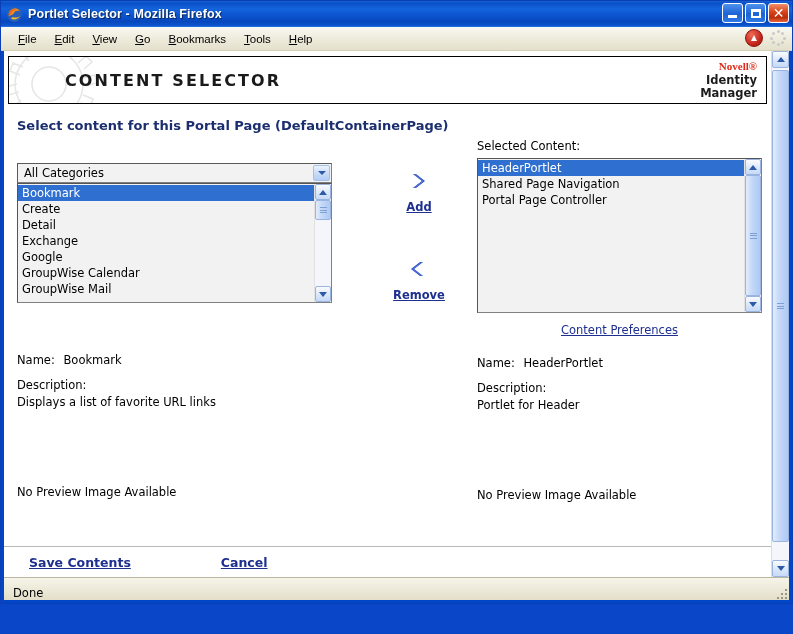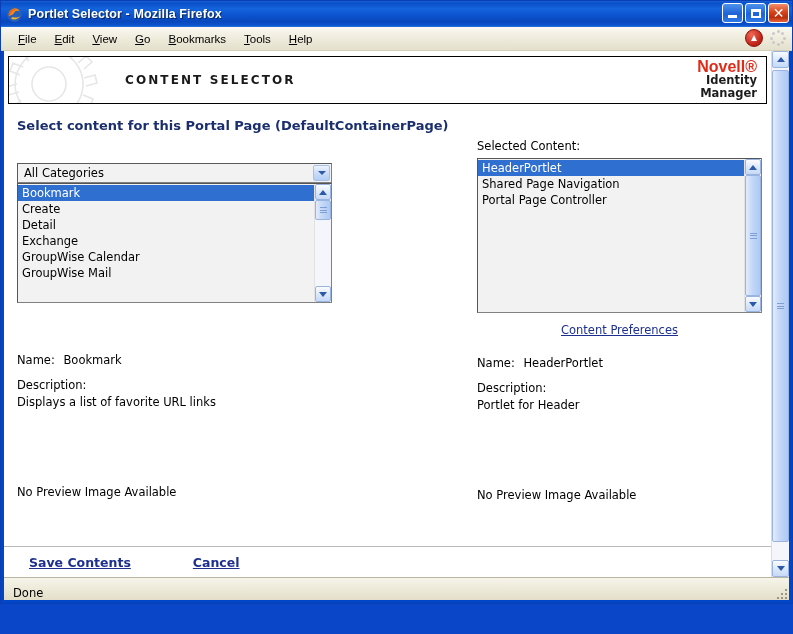--- a/index.html
+++ b/index.html
@@ -110,29 +110,29 @@
   .hdr{
     margin:5px 4px 0 4px;
     height:46px;flex:0 0 46px;
     border:1px solid #000;
     background:#ffffff;
     display:flex;align-items:center;
     position:relative;overflow:hidden;
   }
   .gearmark{position:absolute;left:-8px;top:-20px;width:118px;height:95px;opacity:.55;}
   .hdr-title{
-    margin-left:116px;
-    font-size:12px;letter-spacing:2.1px;color:#1a1a1a;
+    margin-left:56px;
+    font-size:16px;letter-spacing:2.1px;color:#1a1a1a;
     font-family:"DejaVu Sans",sans-serif;font-weight:600;
     position:relative;z-index:2;
   }
   .brand{
     position:absolute;right:9px;top:3px;text-align:right;line-height:13.5px;
   }
-  .brand .nv{color:#e02b19;font-size:16px;font-weight:bold;font-family:Liberation Sans, sans-serif;}
+  .brand .nv{color:#e02b19;font-size:11px;font-weight:bold;font-family:Liberation Serif, serif;}
   .brand .im{color:#1c1c1c;font-size:11.5px;font-weight:bold;font-family:"DejaVu Sans",sans-serif;}
 
   .pagetitle{
     margin:14px 0 0 13px;
     font-size:13px;font-weight:bold;color:#1b2e6e;
     font-family:"DejaVu Sans",sans-serif;
   }
 
   .body-area{flex:1 1 auto;position:relative;}
 
@@ -191,21 +191,21 @@
 
   
   .detail{position:absolute;font-size:11.5px;font-family:"DejaVu Sans",sans-serif;color:#000;}
   .detail .r{margin-bottom:11px;}
   .detail .r.tight{margin-bottom:0;}
   .noprev{position:absolute;font-size:11.5px;font-family:"DejaVu Sans",sans-serif;color:#000;}
 
   .bottom-links{
     position:absolute;left:0;right:0;bottom:0;height:30px;
     border-top:1px solid #b9b9b9;
-    display:flex;align-items:center;
+    display:flex;align-items:center;gap:28px;
   }
   .bottom-links .linkish{font-size:12.5px;}
   .bl1{margin-left:25px;}
   .bl2{margin-left:62px;}
 
   
   .statusbar{
     height:22px;flex:0 0 22px;
     background:linear-gradient(180deg,#f6f4e9,#ece9d8 55%,#e2dec9);
     border-top:1px solid #b9b5a0;
@@ -306,20 +306,21 @@
             <span class="val">All Categories</span>
             <span class="sel-arrow"></span>
           </div>
 
           <div class="listbox" style="height:120px;">
             <div class="lb-items">
               <div class="lb-item sel">Bookmark</div>
               <div class="lb-item">Create</div>
               <div class="lb-item">Detail</div>
               <div class="lb-item">Exchange</div>
+              <div class="lb-item">Google</div>
               <div class="lb-item">GroupWise Calendar</div>
               <div class="lb-item">GroupWise Mail</div>
             </div>
             <div class="lb-scroll">
               <div class="sb-btn">
                   <span class="sb-arrow up"></span>
                 </div>
               <div class="sb-track">
                 <div class="sb-thumb" style="top:0px;height:20px;">
                   <span class="grip">
@@ -339,20 +340,36 @@
             <div class="r">
               <span>Name:</span>
               <span style="margin-left:5px">Bookmark</span>
             </div>
             <div class="r tight">Description:</div>
             <div class="r" style="margin-top:3px">Displays a list of favorite URL links</div>
           </div>
           <div class="noprev" style="left:0;top:322px;">No Preview Image Available</div>
         </div>
 
+        <div class="mid">
+          <div class="grp">
+            <svg class="chev" width="24" height="24" viewBox="0 0 24 24">
+              <path d="M6 5 L15 12 L6 19 L9 19 L18 12 L9 5 Z" fill="#2a4bbf"></path>
+              <path d="M6 5 L15 12 L6 19 L8 19 L17 12 L8 5 Z" fill="#4f72d8"></path>
+            </svg>
+            <span class="linkish">Add</span>
+          </div>
+          <div class="grp">
+            <svg class="chev" width="24" height="24" viewBox="0 0 24 24">
+              <path d="M16 5 L7 12 L16 19 L13 19 L4 12 L13 5 Z" fill="#2a4bbf"></path>
+              <path d="M16 5 L7 12 L16 19 L14 19 L5 12 L14 5 Z" fill="#4f72d8"></path>
+            </svg>
+            <span class="linkish">Remove</span>
+          </div>
+        </div>
 
         <div class="col-right">
           <div class="label" style="margin-bottom:5px">Selected Content:</div>
           <div class="listbox" style="height:155px;">
             <div class="lb-items">
               <div class="lb-item sel">HeaderPortlet</div>
               <div class="lb-item">Shared Page Navigation</div>
               <div class="lb-item">Portal Page Controller</div>
             </div>
             <div class="lb-scroll">

